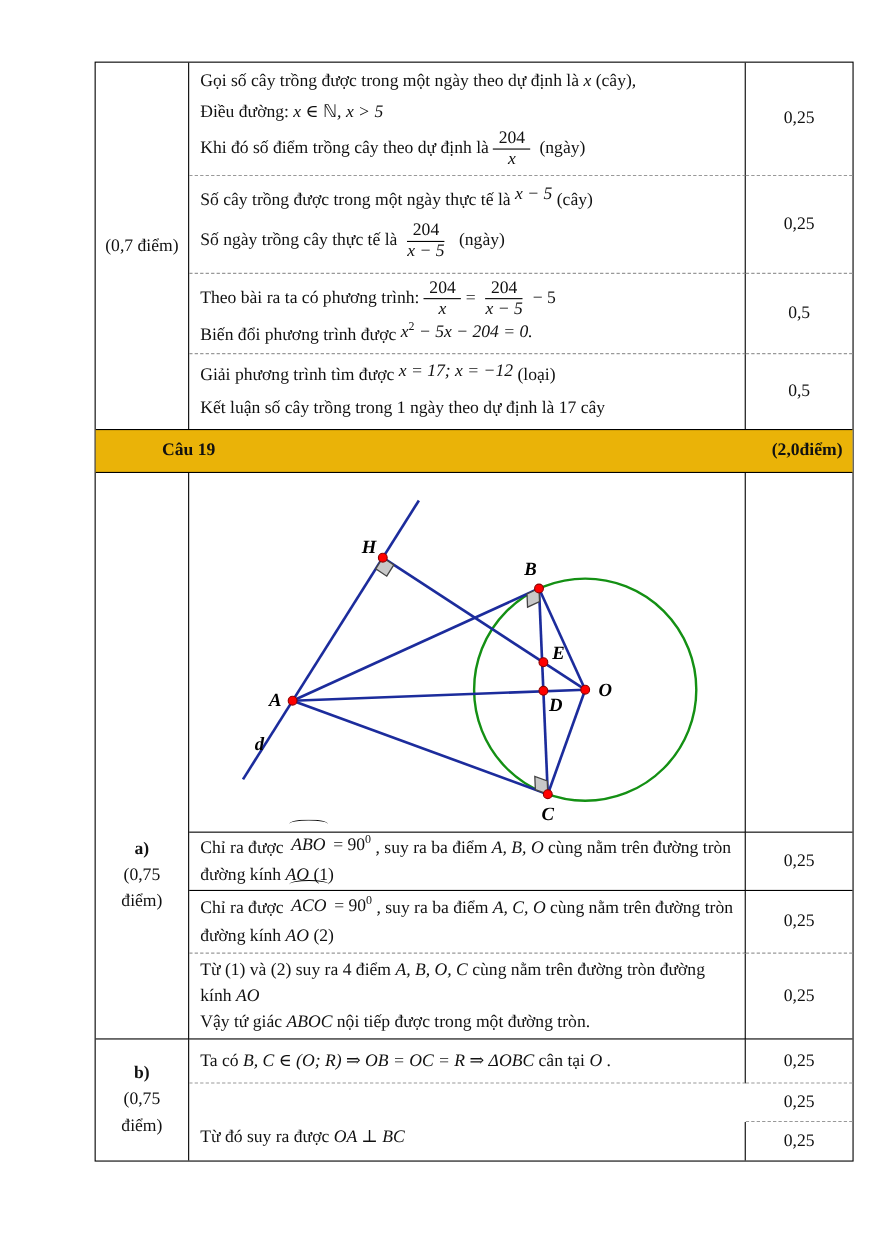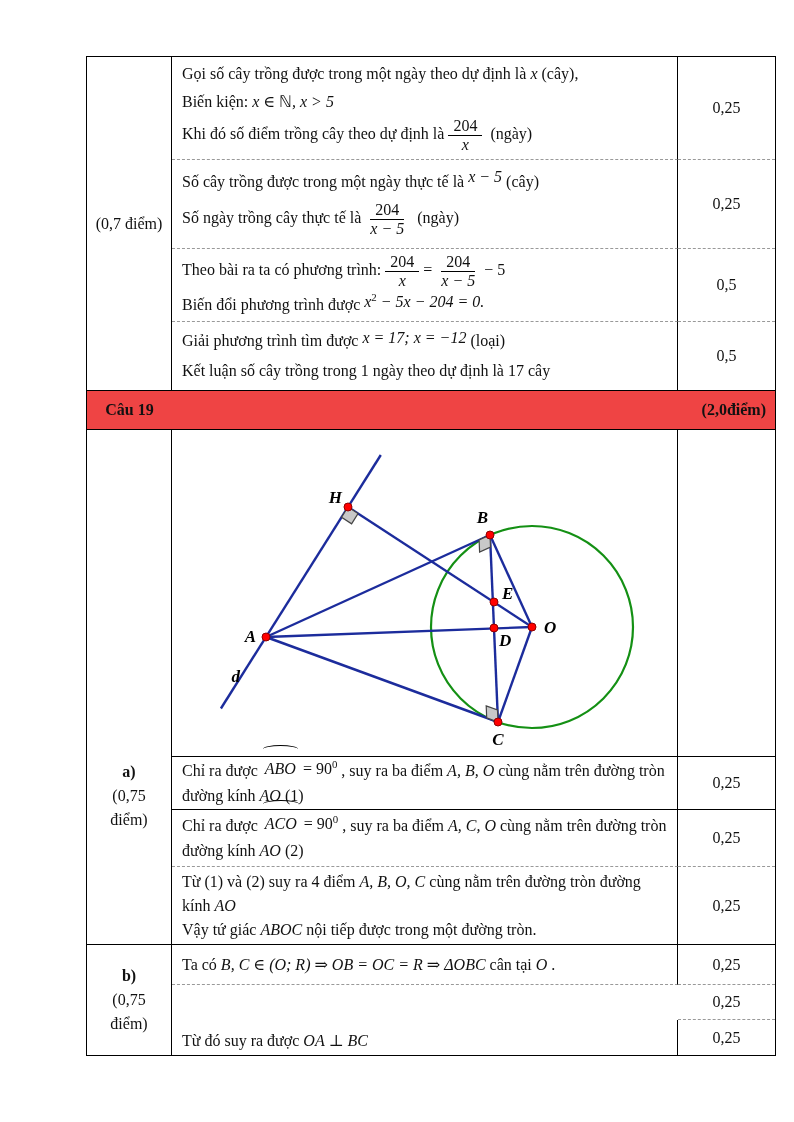--- a/index.html
+++ b/index.html
@@ -10,22 +10,22 @@
        grid-template-rows:103px 89px 73px 68px 40px 327px 53px 57px 78px 40px 35px 35px;
        border:1.6px solid #000;}
   .cell{min-width:0;min-height:0;font-size:16px;line-height:1.5;}
   .c1{border-right:1px solid #000;}
   .c2{border-right:1px solid #000;}
   .bs{border-bottom:1px solid #000;}
   .bd{border-bottom:1px dashed #999;}
   .cc{display:flex;flex-direction:column;justify-content:space-evenly;padding:2px 10px;}
   .ctr{display:flex;flex-direction:column;align-items:center;justify-content:center;text-align:center;}
   .sc{display:flex;align-items:center;justify-content:center;}
-  .yellow{grid-column:1/4;grid-row:5;background:#ef4444;border-top:1.4px solid #000;border-bottom:1.4px solid #000;
-          display:flex;align-items:center;font-weight:bold;}
+  .yellow{grid-column:1/4;grid-row:5;background:#eab308;border-top:1.4px solid #000;border-bottom:1.4px solid #000;
+          display:flex;align-items:center;font-weight:bold;padding-left:42px;}
   .yellow .qlbl{width:85px;text-align:center;}
   .yellow .sp{flex:1;}
   .yellow .qscore{padding-right:9px;}
   .mi{font-style:italic;}
   .up{position:relative;top:-5px;}
   .up3{position:relative;top:-3px;}
   .frac{display:inline-flex;flex-direction:column;align-items:center;vertical-align:middle;
         margin:0 4px;line-height:1.12;text-align:center;}
   .fn{padding:0 5px;border-bottom:1px solid #000;}
   .fd{padding:0 5px;font-style:italic;}
@@ -44,21 +44,21 @@
 
 <div id="page">
   <div class="tbl">
 
     <div class="cell c1 ctr" style="grid-column:1;grid-row:1/5">
       <span>(0,7 điểm)</span>
     </div>
 
     <div class="cell c2 bd cc" style="grid-column:2;grid-row:1">
       <p><span>Gọi số cây trồng được trong một ngày theo dự định là </span><span class="mi">x</span><span> (cây),</span></p>
-      <p><span>Biến kiện: </span><span class="mi">x ∈ ℕ, x &gt; 5</span></p>
+      <p><span>Điều đường: </span><span class="mi">x ∈ ℕ, x &gt; 5</span></p>
       <p><span>Khi đó số điểm trồng cây theo dự định là</span><span class="frac">
             <span class="fn">204</span>
             <span class="fd">x</span>
           </span><span> (ngày)</span></p>
     </div>
     <div class="cell bd sc" style="grid-column:3;grid-row:1">
         <span>0,25</span>
       </div>
 
     <div class="cell c2 bd cc" style="grid-column:2;grid-row:2">
@@ -179,21 +179,21 @@
       <p><span>Ta có </span><span class="mi">B, C ∈ (O; R) ⇒ OB = OC = R ⇒ ΔOBC</span><span> cân tại </span><span class="mi">O</span><span> .</span></p>
     </div>
     <div class="cell bd sc" style="grid-column:3;grid-row:10">
         <span>0,25</span>
       </div>
 
     <div class="cell bd sc" style="grid-column:3;grid-row:11">
         <span>0,25</span>
       </div>
 
-    <div class="cell c2 cc" style="grid-column:2;grid-row:12;justify-content:flex-end">
+    <div class="cell c2 cc" style="grid-column:2;grid-row:12;justify-content:flex-start">
       <p><span>Từ đó suy ra được </span><span class="mi">OA ⊥ BC</span></p>
     </div>
     <div class="cell sc" style="grid-column:3;grid-row:12">
         <span>0,25</span>
       </div>
 
   </div>
 </div>
 
 </body></html>

